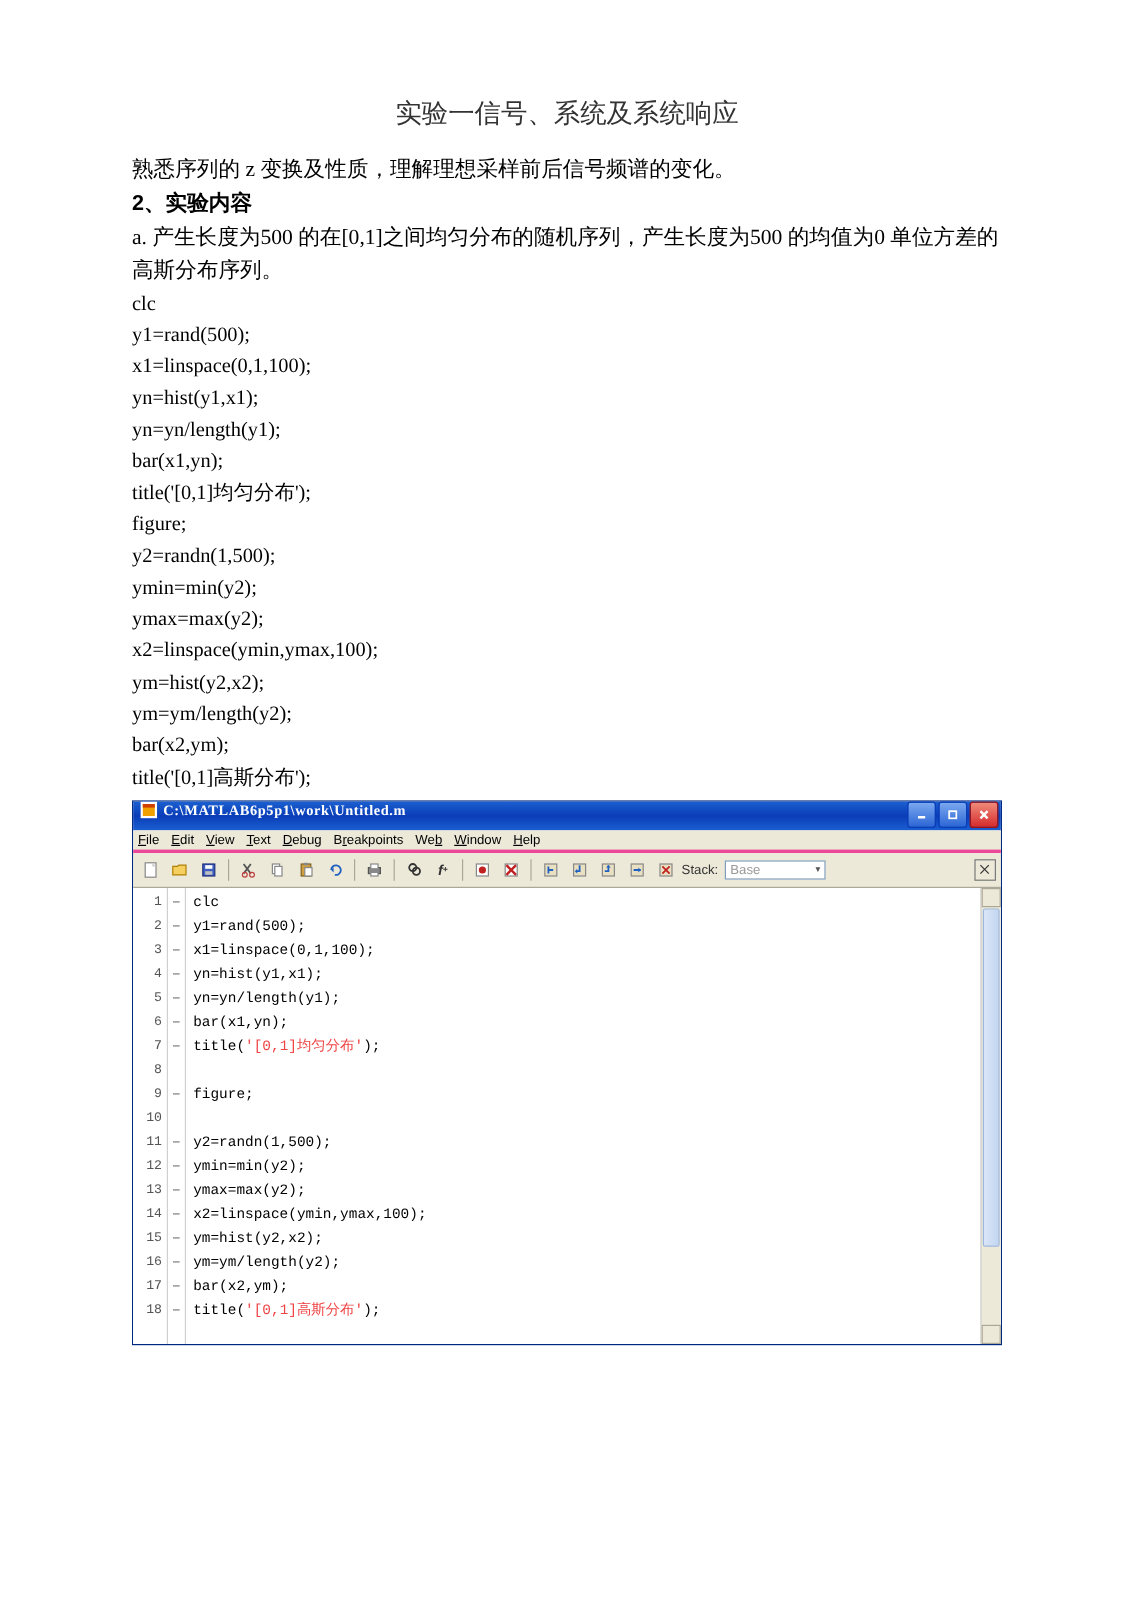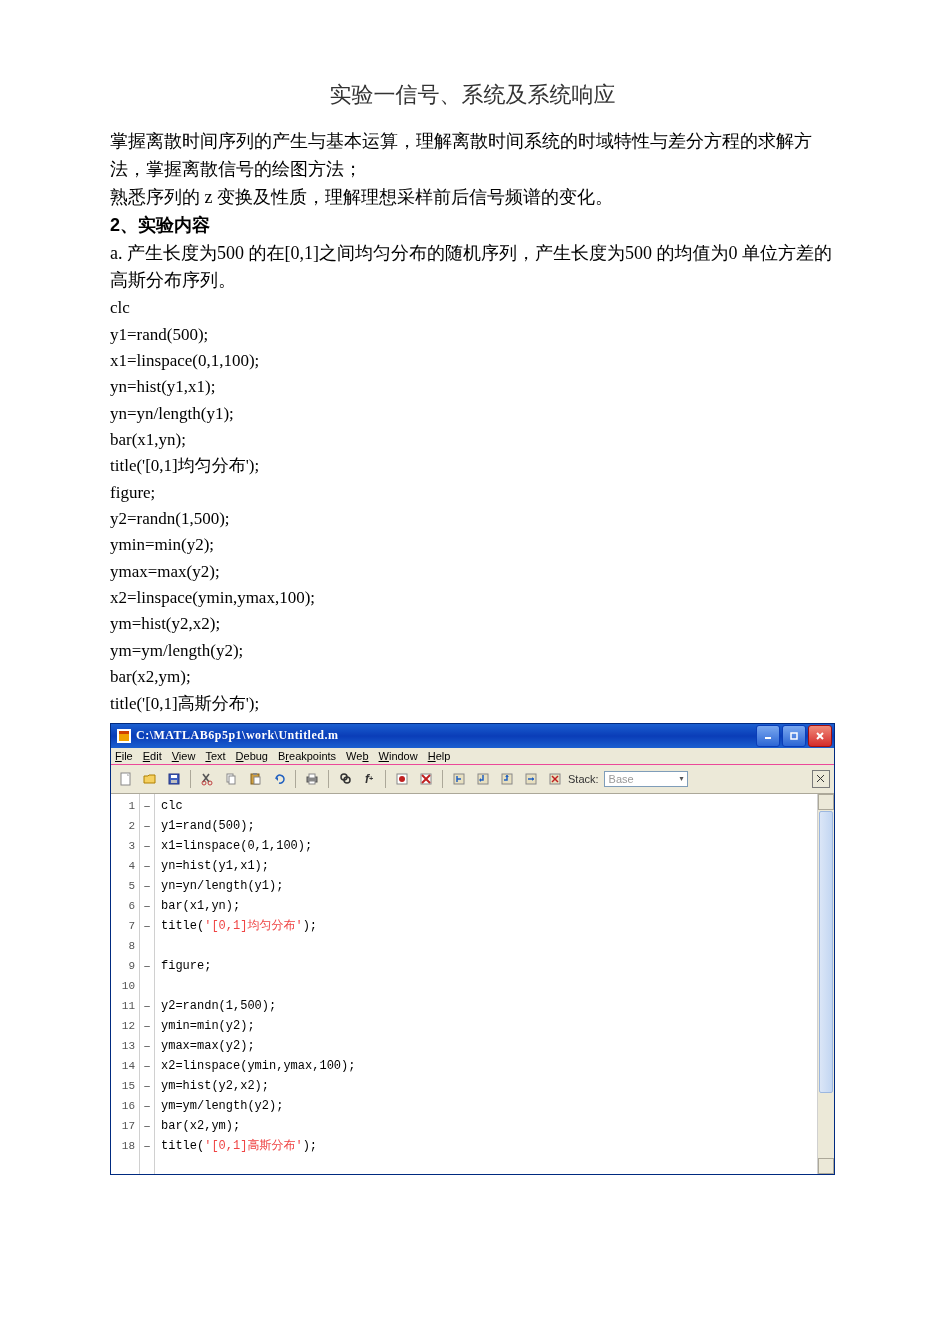--- a/index.html
+++ b/index.html
@@ -2,28 +2,28 @@
 <html><head>
 <meta charset="utf-8">
 <style>
   html,body{margin:0;padding:0;background:#fff;}
   .page{width:945px;margin:0 auto;padding:80px 110px 40px 110px;box-sizing:border-box;font-family:"SimSun","宋体",serif;color:#000;}
   .title{font-family:"SimSun","宋体",serif;font-size:22px;color:#333;text-align:center;margin-bottom:18px;}
   .body-text{font-size:18px;line-height:1.55;}
   .bold{font-family:"SimHei","黑体",sans-serif;font-weight:bold;}
   .code-line{font-family:"Times New Roman",serif;font-size:17px;line-height:1.55;}
   .matlab-window{border:1px solid #002a80;margin-top:6px;font-family:Tahoma,Arial,sans-serif;font-size:11px;}
-  .titlebar{display:flex;align-items:center;height:24px;background:linear-gradient(to bottom,#1b5fd0 0%,#0a3db8 50%,#1b5fd0 100%);color:#fff;padding:0 2px 0 6px;}
+  .titlebar{display:flex;height:24px;background:linear-gradient(to bottom,#1b5fd0 0%,#0a3db8 50%,#1b5fd0 100%);color:#fff;padding:0 2px 0 6px;}
   .titlebar .icon{width:14px;height:14px;margin-right:5px;display:inline-block;}
   .titlebar .icon svg{display:block;}
   .titlebar .wintitle{font-family:"SimSun","宋体",serif;font-size:12px;font-weight:bold;letter-spacing:0.5px;}
   .titlebar .btns{margin-left:auto;display:flex;gap:2px;}
   .winbtn{width:22px;height:20px;background:linear-gradient(to bottom,#7aa8f0,#2c66d4);border:1px solid #0a3db8;border-radius:3px;display:flex;align-items:center;justify-content:center;color:#fff;font-weight:bold;font-size:11px;}
   .winbtn.close{background:linear-gradient(to bottom,#f08a7a,#d42c2c);border-color:#a01010;}
-  .menubar{background:#ece9d8;border-bottom:1px solid #ec4899;padding:2px 4px;display:flex;gap:10px;font-size:11px;}
+  .menubar{background:#ece9d8;border-bottom:3px solid #ec4899;padding:2px 4px;display:flex;gap:10px;font-size:11px;}
   .menu-item u{text-decoration:underline;}
   .toolbar{background:#ece9d8;border-bottom:1px solid #aca899;padding:3px 4px;display:flex;align-items:center;gap:2px;}
   .tool{width:20px;height:20px;display:flex;align-items:center;justify-content:center;border:1px solid transparent;border-radius:2px;}
   .sep{width:1px;height:18px;background:#aca899;margin:0 3px;}
   .stack-lbl{font-size:11px;color:#333;margin-left:0;margin-right:3px;}
   .stack-sel{font-size:11px;border:1px solid #7f9db9;background:#fff;color:#999;padding:1px 18px 1px 4px;min-width:60px;position:relative;}
   .toolbar-close{margin-left:auto;width:16px;height:16px;border:1px solid #7a7a7a;background:#ece9d8;display:flex;align-items:center;justify-content:center;font-size:9px;}
   .editor{display:flex;background:#fff;height:380px;position:relative;}
   .gutter{background:#fff;border-right:1px solid #d0d0d0;width:24px;text-align:right;padding:2px 4px 2px 0;font-family:Consolas,"Courier New",monospace;font-size:11px;color:#555;}
   .gutter div{line-height:20px;height:20px;}
@@ -37,21 +37,20 @@
   .scroll::after{content:"";position:absolute;bottom:0;left:0;right:0;height:16px;background:#ece9d8;border:1px solid #aca899;box-sizing:border-box;}
   .thumb{position:absolute;left:1px;right:1px;top:17px;height:280px;background:linear-gradient(to right,#dbe6f7,#c2d6f2);border:1px solid #9cb7e0;border-radius:2px;}
 </style>
 </head>
 <body>
 
 <div class="page">
   <div class="title">实验一信号、系统及系统响应</div>
 
   <div class="body-text">
-    <div>掌握离散时间序列的产生与基本运算，理解离散时间系统的时域特性与差分方程的求解方法，掌握离散信号的绘图方法；</div>
     <div>熟悉序列的 z 变换及性质，理解理想采样前后信号频谱的变化。</div>
     <div class="bold">2、实验内容</div>
     <div>a. 产生长度为500 的在[0,1]之间均匀分布的随机序列，产生长度为500 的均值为0 单位方差的高斯分布序列。</div>
 
     <div class="code-line">clc</div>
     <div class="code-line">y1=rand(500);</div>
     <div class="code-line">x1=linspace(0,1,100);</div>
     <div class="code-line">yn=hist(y1,x1);</div>
     <div class="code-line">yn=yn/length(y1);</div>
     <div class="code-line">bar(x1,yn);</div>

